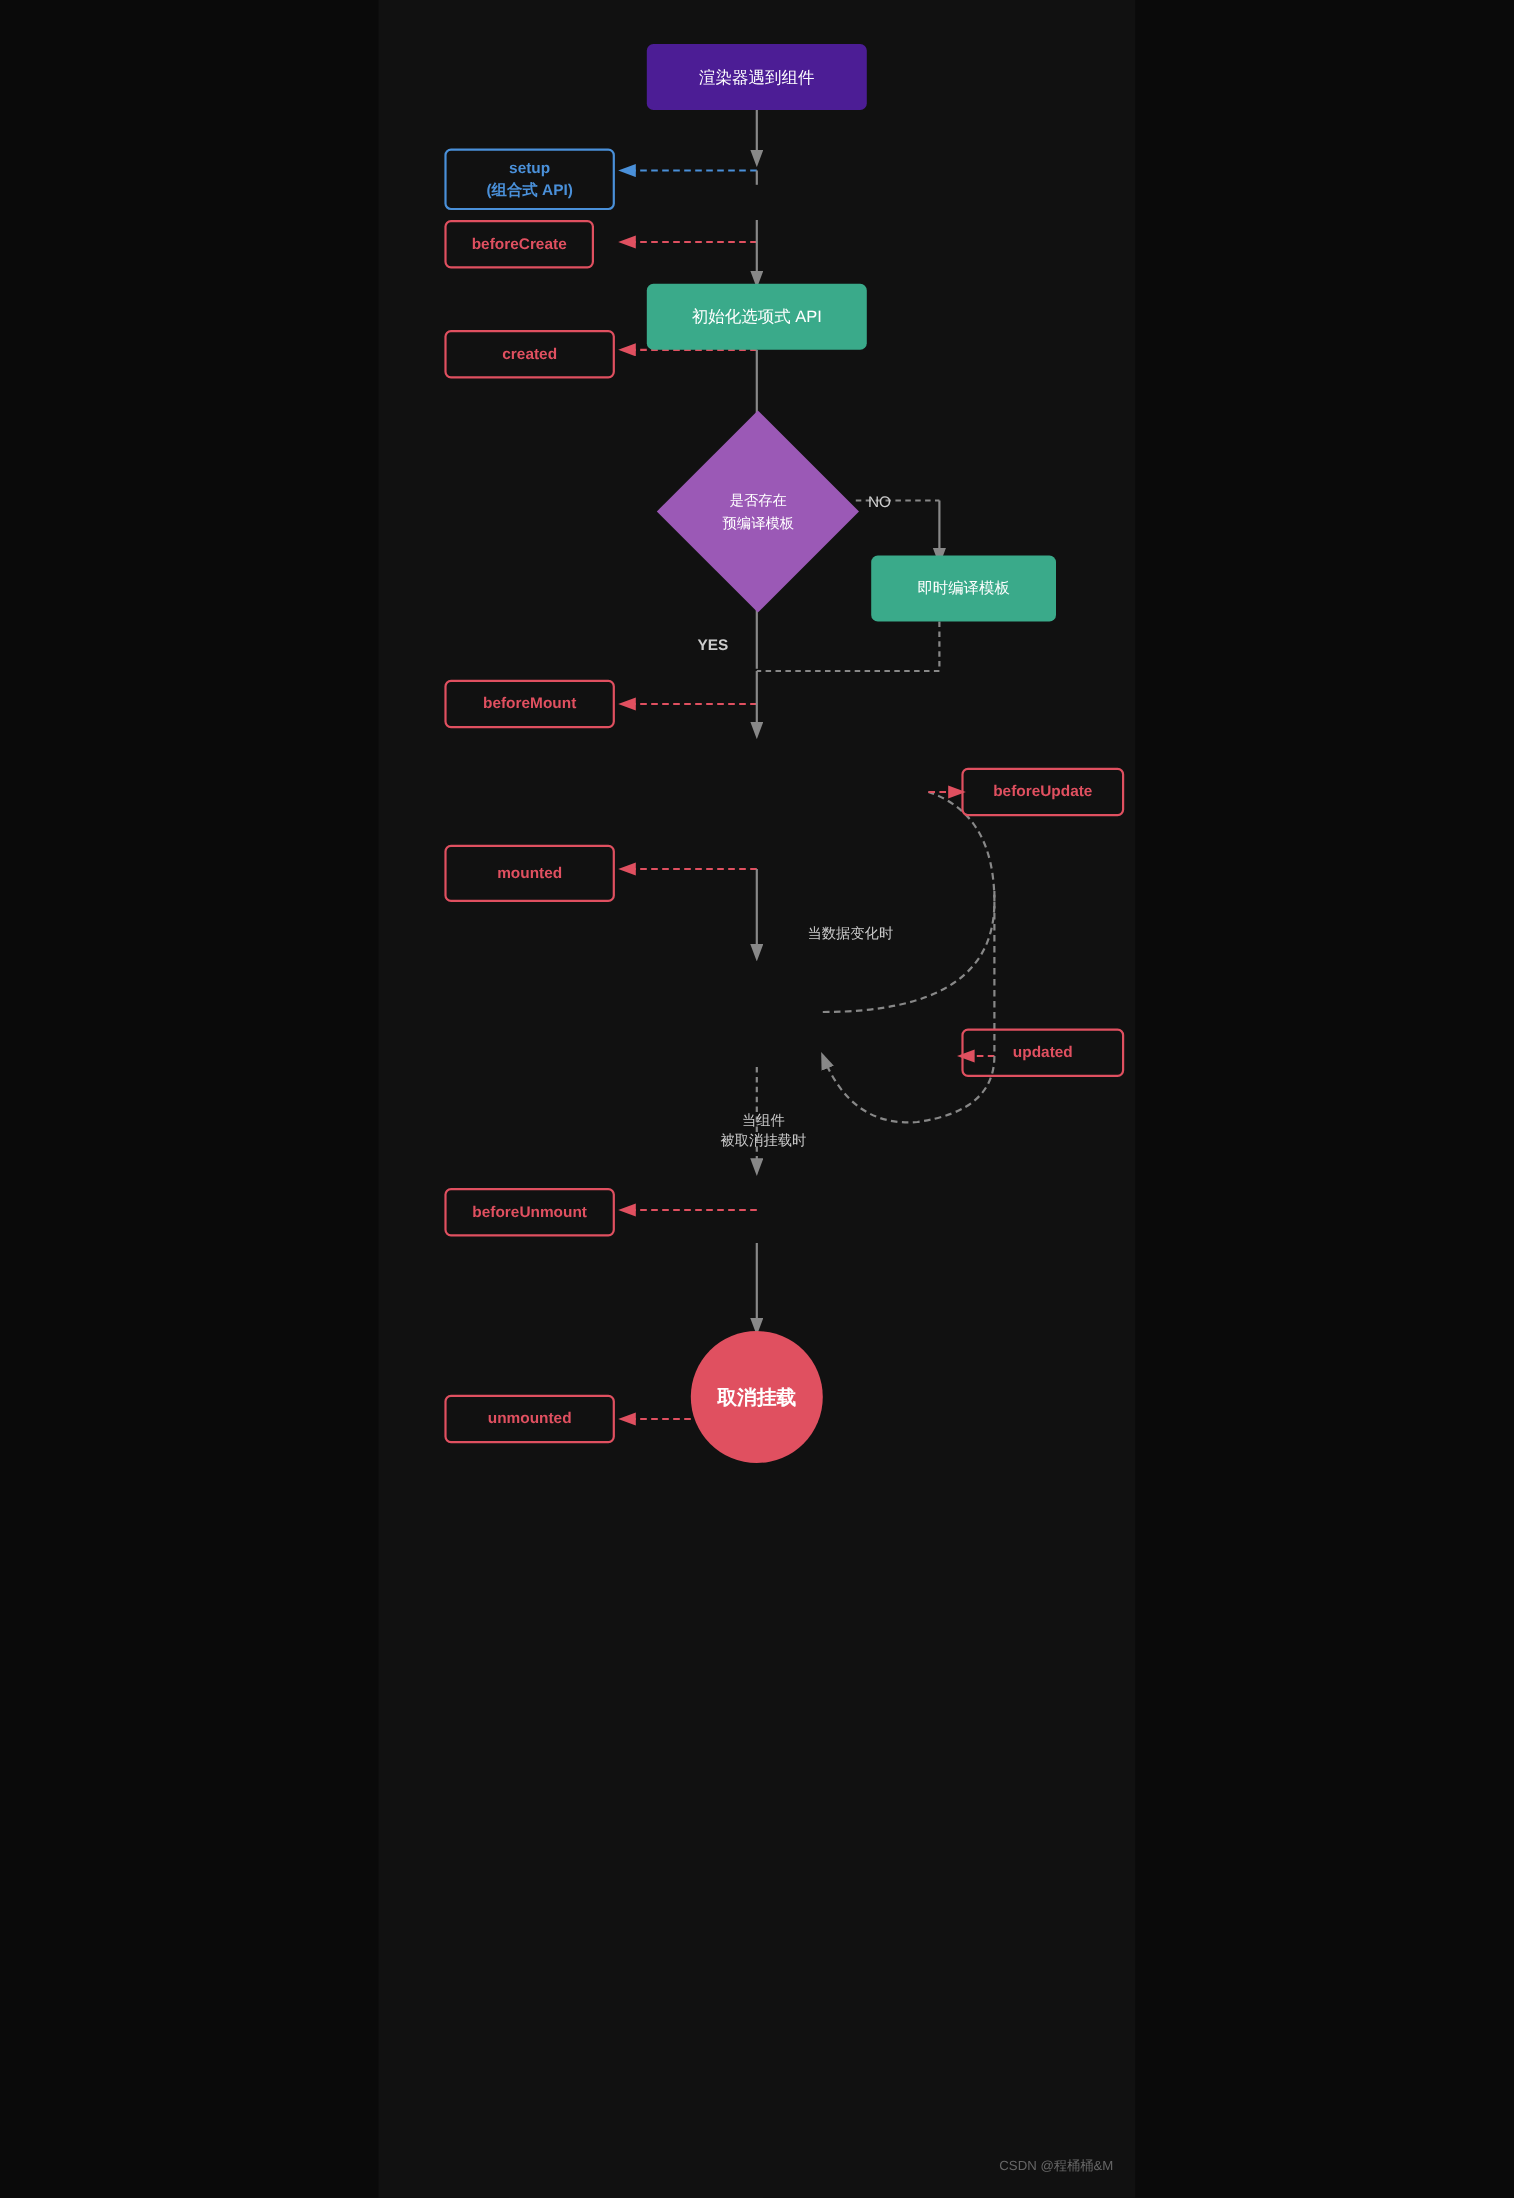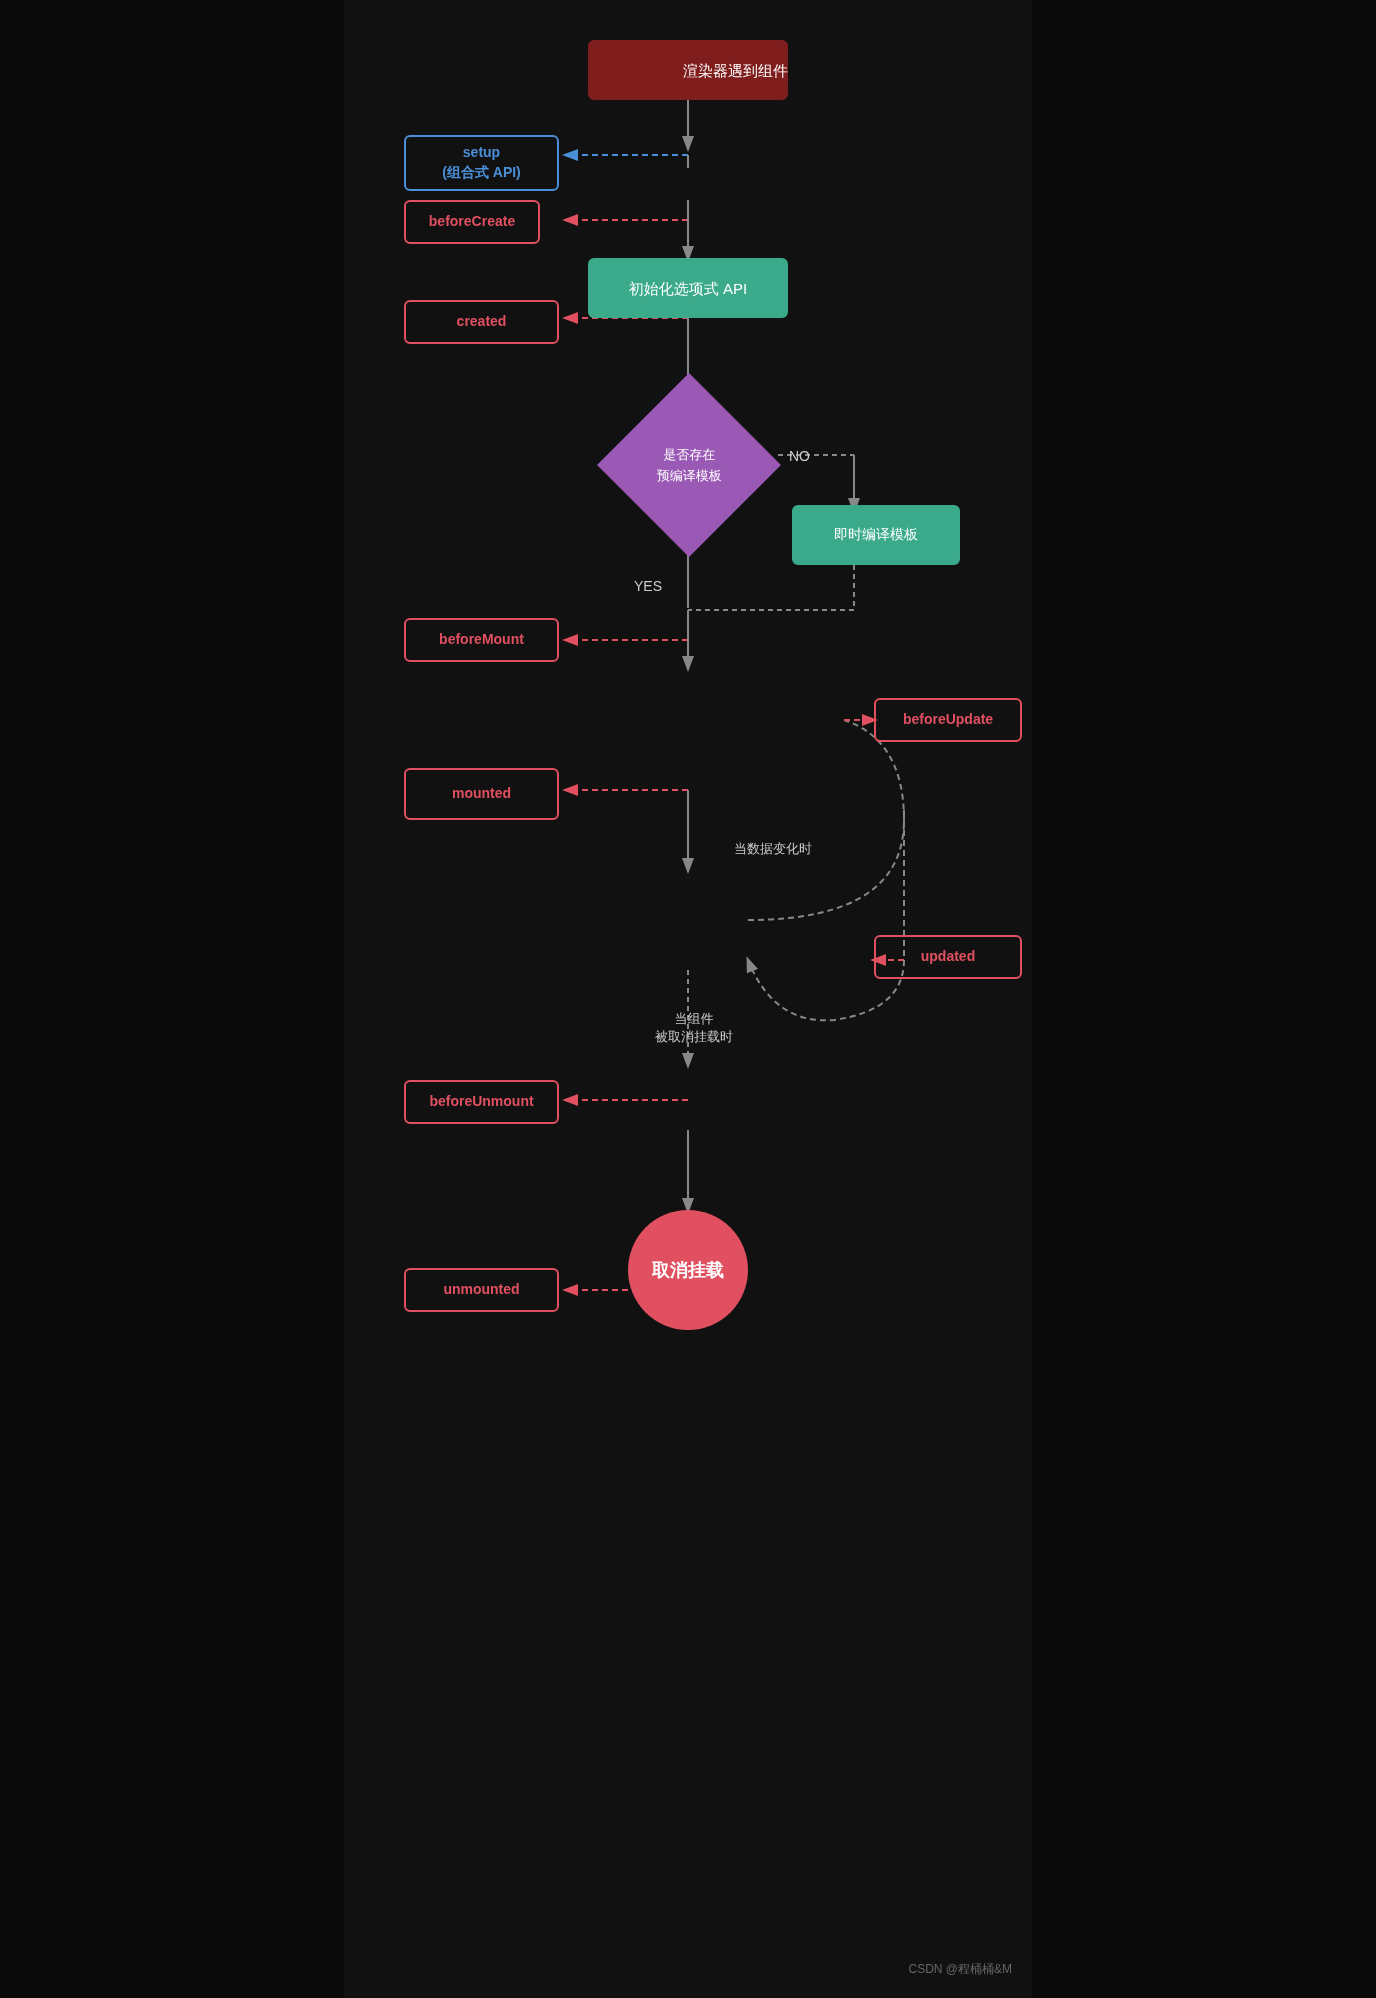--- a/index.html
+++ b/index.html
@@ -25,23 +25,22 @@
       display: flex;
       align-items: center;
       justify-content: center;
       text-align: center;
       font-size: 15px;
       font-weight: 500;
       line-height: 1.4;
     }
 
     .box-blue {
-      background: #7f1d1d;
-      color: #fff;
-      justify-content: flex-end;
+      background: #4c1d95;
+      color: #fff;
     }
     .box-green {
       background: #3aaa8a;
       color: #fff;
     }
     .box-red-outline {
       background: transparent;
       border: 2px solid #e05060;
       color: #e05060;
       font-weight: 600;
@@ -201,21 +200,21 @@
   </div>
 
   <div class="label-text" style="left:445px; top:448px; color:#ccc; font-size:14px;">
     <span>NO</span>
   </div>
 
   <div class="box box-green" style="left:448px; top:505px; width:168px; height:60px; font-size:14px;">
     <span>即时编译模板</span>
   </div>
 
-  <div class="label-text" style="left:290px; top:578px; color:#ccc; font-size:14px; font-weight:400;">
+  <div class="label-text" style="left:290px; top:578px; color:#ccc; font-size:14px; font-weight:700;">
     <span>YES</span>
   </div>
 
   <div class="box box-red-outline" style="left:60px; top:618px; width:155px; height:44px; font-size:14px;">
     <span>beforeMount</span>
   </div>
 
 
   <div class="box box-red-outline" style="left:60px; top:768px; width:155px; height:52px; font-size:14px;">
     <span>mounted</span>

